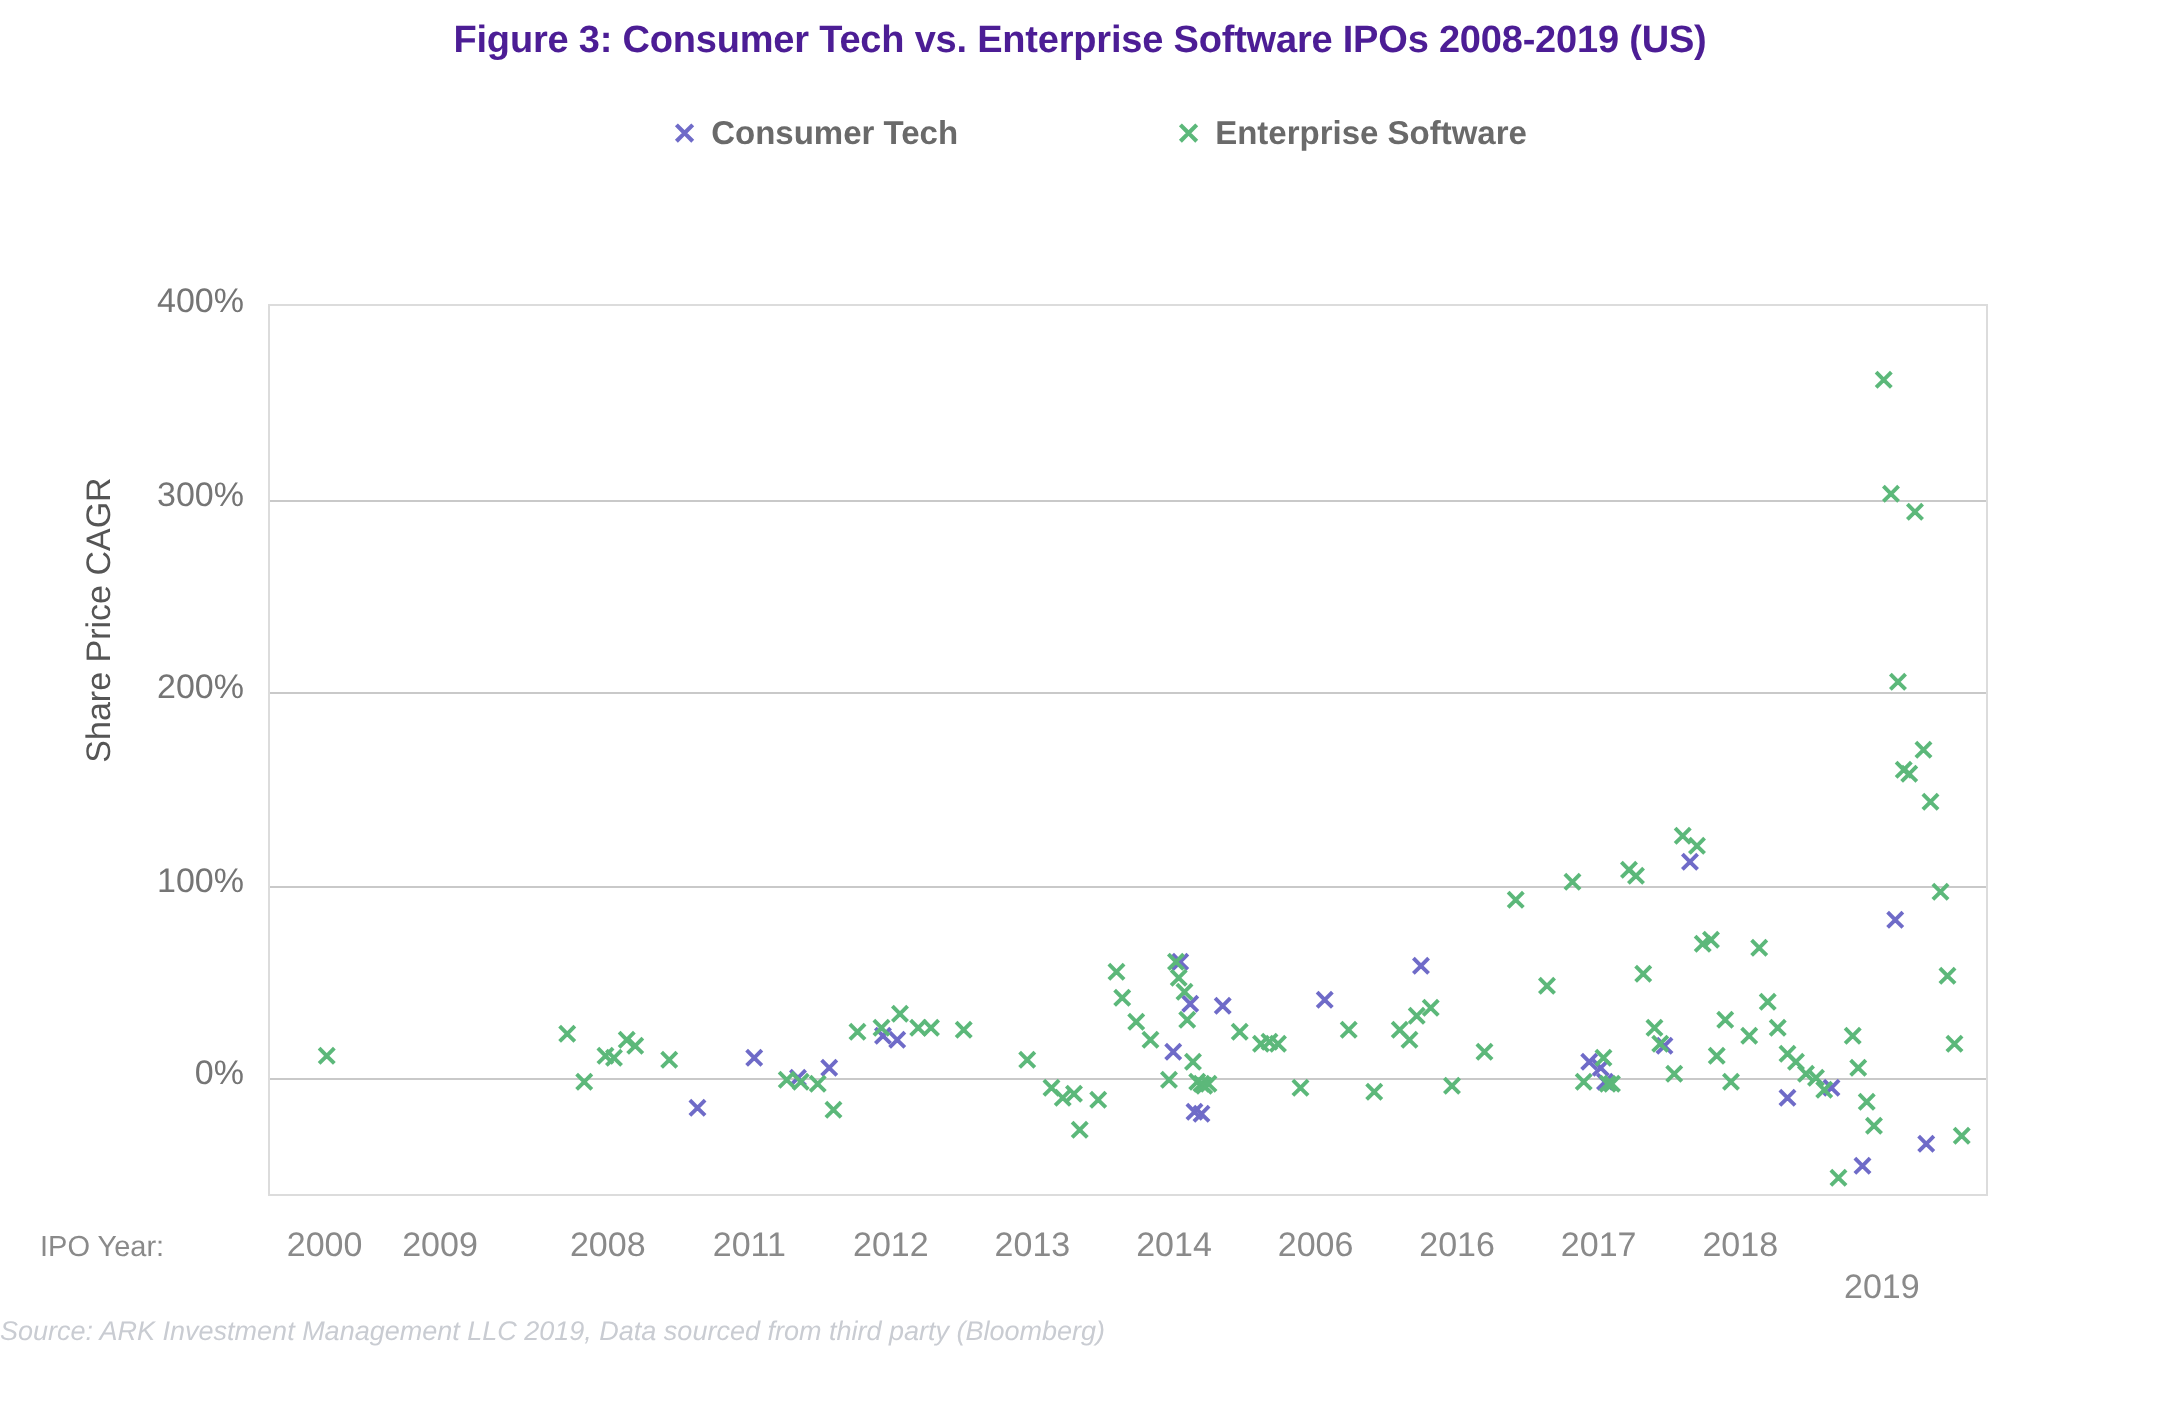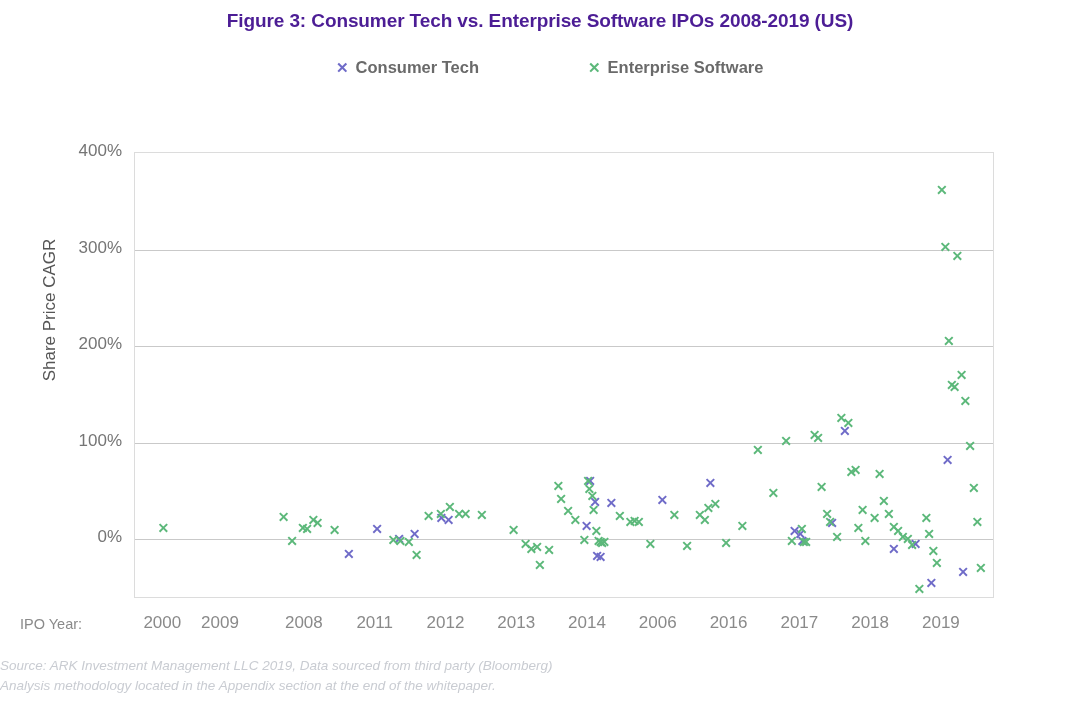--- a/index.html
+++ b/index.html
@@ -322,19 +322,18 @@
     <div class="xtick-label" style="left: 220px;">2009</div>
     <div class="xtick-label" style="left: 303.877px;">2008</div>
     <div class="xtick-label" style="left: 374.658px;">2011</div>
     <div class="xtick-label" style="left: 445.44px;">2012</div>
     <div class="xtick-label" style="left: 516.222px;">2013</div>
     <div class="xtick-label" style="left: 587.004px;">2014</div>
     <div class="xtick-label" style="left: 657.786px;">2006</div>
     <div class="xtick-label" style="left: 728.568px;">2016</div>
     <div class="xtick-label" style="left: 799.35px;">2017</div>
     <div class="xtick-label" style="left: 870.132px;">2018</div>
-    <div class="xtick-label" style="left: 940.914px;">2019</div>
+    <div class="xtick-label" style="left: 940.914px; margin-top: 21px;">2019</div>
   </div>
 
 <div id="source-note">
   <div>Source: ARK Investment Management LLC 2019, Data sourced from third party (Bloomberg)</div>
-  <div>Analysis methodology located in the Appendix section at the end of the whitepaper.</div>
 </div>
 
 </body></html>

